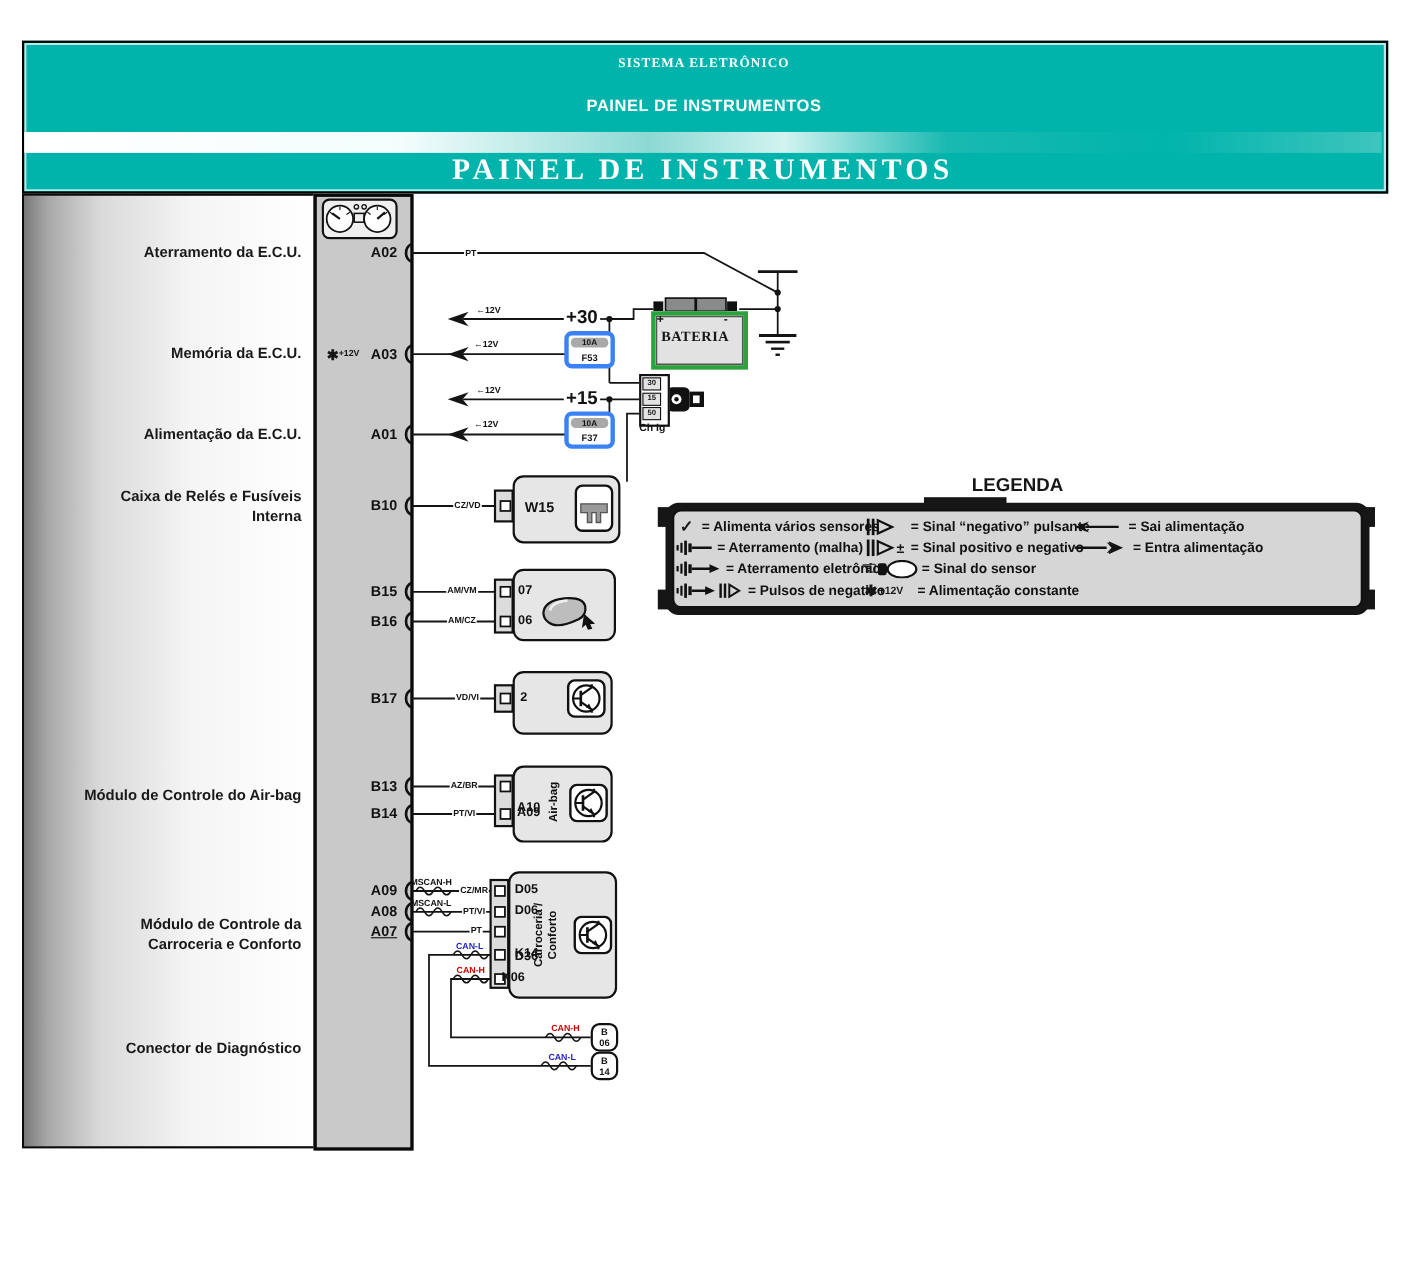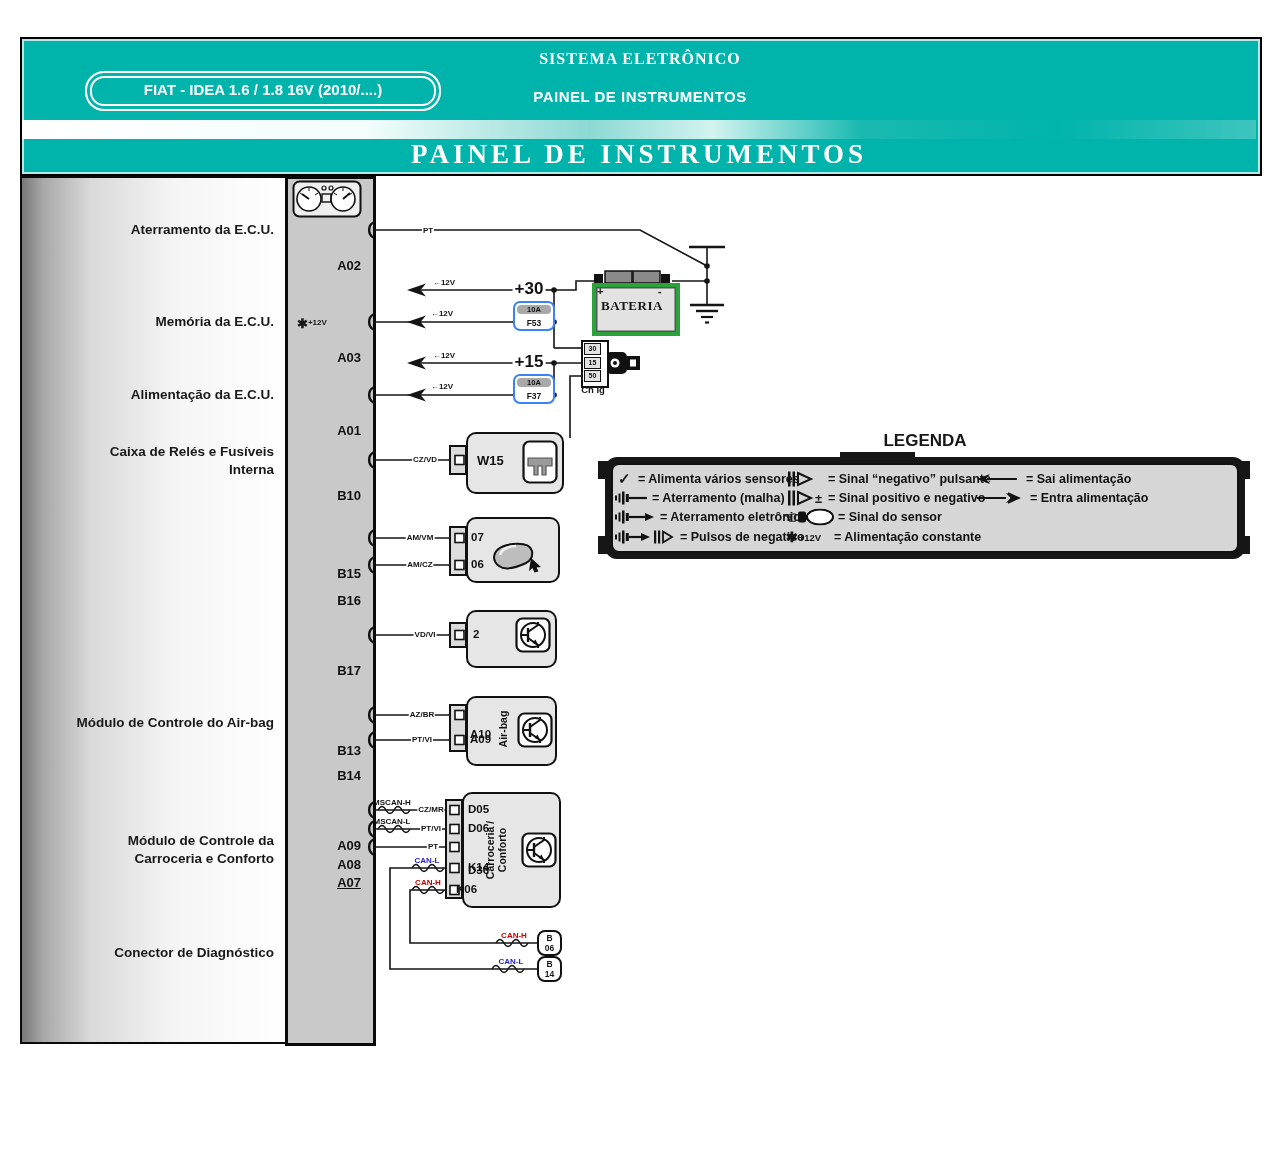--- a/index.html
+++ b/index.html
@@ -4,49 +4,49 @@
 <style>
   html,body{margin:0;padding:0;background:#fff;}
   .page{position:relative;width:1280px;height:1166px;background:#fff;overflow:hidden;
         font-family:"Liberation Sans",sans-serif;color:#161616;}
   .abs{position:absolute;}
   svg{display:block;}
   
   .hdr{position:absolute;left:20px;top:37px;width:1238px;height:135px;background:#00b4ac;
        border:2px solid #000;box-shadow:inset 0 0 0 2px rgba(255,255,255,.7);}
   .hdr-sys{position:absolute;left:320px;top:50px;width:640px;text-align:center;color:#fff;
-       font-family:"Liberation Serif",serif;font-weight:bold;font-size:16px;letter-spacing:1px;}
+       font-family:"Liberation Serif",serif;font-weight:bold;font-size:12px;letter-spacing:1px;}
   .hdr-sub{position:absolute;left:320px;top:88px;width:640px;text-align:center;color:#fff;
        font-weight:bold;font-size:15px;letter-spacing:.5px;}
   .badge{position:absolute;left:85px;top:71px;width:352px;height:36px;border:2px solid #fff;border-radius:19px;
        box-shadow:inset 0 0 0 3px #00b4ac, inset 0 0 0 5px #fff;color:#fff;font-weight:bold;font-size:15px;
        text-align:center;line-height:34px;}
   .band{position:absolute;left:22px;top:118px;width:1234px;height:19px;
        background:linear-gradient(90deg,#ffffff 0%,#f2fdfc 28%,#8cd9d4 46%,#d2f3f0 56%,#19b9b1 68%,#00b4ac 84%,#3ec5be 100%);}
   .hdr-title{position:absolute;left:20px;top:139px;width:1238px;text-align:center;color:#fff;
        font-family:"Liberation Serif",serif;font-weight:bold;font-size:27px;letter-spacing:4px;}
   
   .lpanel{position:absolute;left:20px;top:176px;width:263px;height:864px;border:2.5px solid #0a0a0a;
        background:linear-gradient(90deg,#787878 0%,#a8a8a8 8%,#d9d9d9 26%,#f5f5f5 58%,#ffffff 100%);}
   .strip{position:absolute;left:285px;top:176px;width:85px;height:864px;background:#c9c9c9;border:3px solid #0a0a0a;}
   .lbl{position:absolute;left:28px;width:246px;text-align:right;font-weight:bold;font-size:13.5px;
        line-height:1.35;white-space:pre-line;transform:translateY(-50%);color:#191919;}
-  .pin{position:absolute;left:285px;width:76px;text-align:right;font-weight:bold;font-size:13px;color:#111;margin-top:36px;}
+  .pin{position:absolute;left:285px;width:76px;text-align:right;font-weight:bold;font-size:13px;color:#111;}
   
   .wl{position:absolute;transform:translate(-50%,-50%);font-weight:bold;font-size:8px;background:#fff;
       padding:0 1px;white-space:nowrap;color:#111;}
   .wl-big{position:absolute;transform:translate(-50%,-50%);font-weight:bold;font-size:17px;background:#fff;
       padding:0 2px;color:#111;}
   .nobg{background:transparent;}
   
   .cbox{position:absolute;background:#e6e6e6;border:2.5px solid #111;border-radius:10px;}
   .cpin{position:absolute;font-weight:bold;font-size:11.5px;color:#111;}
   .vtxt{position:absolute;font-weight:bold;font-size:10.5px;color:#111;text-align:center;
         white-space:pre-line;line-height:1.15;transform:rotate(-90deg);}
-  .fuse{position:absolute;width:38px;height:26px;background:#fff;border:2px solid #3b82f6;border-radius:7px;}
+  .fuse{position:absolute;width:38px;height:26px;background:#fff;border:4px solid #3b82f6;border-radius:7px;}
   .fuse .amp{position:absolute;left:2px;top:2px;right:2px;height:9px;background:#a9a9a9;border-radius:4px;
         font-weight:bold;font-size:7.5px;line-height:9px;text-align:center;color:#111;}
   .fuse .fid{position:absolute;left:0;bottom:1px;width:100%;text-align:center;font-weight:bold;font-size:8.5px;}
   .igbox{position:absolute;left:581px;top:340px;width:24px;height:44px;background:#fff;border:2px solid #111;}
   .igpin{position:absolute;width:15px;height:10px;border:1.5px solid #111;background:#e2e2e2;
         font-weight:bold;font-size:7px;line-height:10px;text-align:center;}
   .bat{position:absolute;left:592px;top:283px;width:80px;height:45px;background:#e2e2e2;
         border:4px solid #2ca23c;box-shadow:inset 0 0 0 1.5px #555;}
   .dbox{position:absolute;left:537px;width:25px;height:26px;background:#fff;border:2.5px solid #111;border-radius:8px;
         text-align:center;font-weight:bold;font-size:8.5px;line-height:1.2;padding-top:1px;box-sizing:border-box;}
@@ -63,21 +63,20 @@
 </head>
 <body>
 
 <div class="page">
 
   <div class="hdr">
     <div class="band" style="left:0;top:81px;width:1234px;"></div>
   </div>
   <div class="hdr-sys">SISTEMA ELETRÔNICO</div>
   <div class="hdr-sub">PAINEL DE INSTRUMENTOS</div>
-  <div class="badge">FIAT - IDEA 1.6 / 1.8 16V (2010/....)</div>
   <div class="hdr-title">PAINEL DE INSTRUMENTOS</div>
 
   <div class="lpanel"></div>
   <div class="lbl" style="top:230px;">Aterramento da E.C.U.</div>
   <div class="lbl" style="top:322px;">Memória da E.C.U.</div>
   <div class="lbl" style="top:395px;">Alimentação da E.C.U.</div>
   <div class="lbl" style="top:461px;">Caixa de Relés e Fusíveis
 Interna</div>
   <div class="lbl" style="top:723px;">Módulo de Controle do Air-bag</div>
   <div class="lbl" style="top:850px;">Módulo de Controle da

